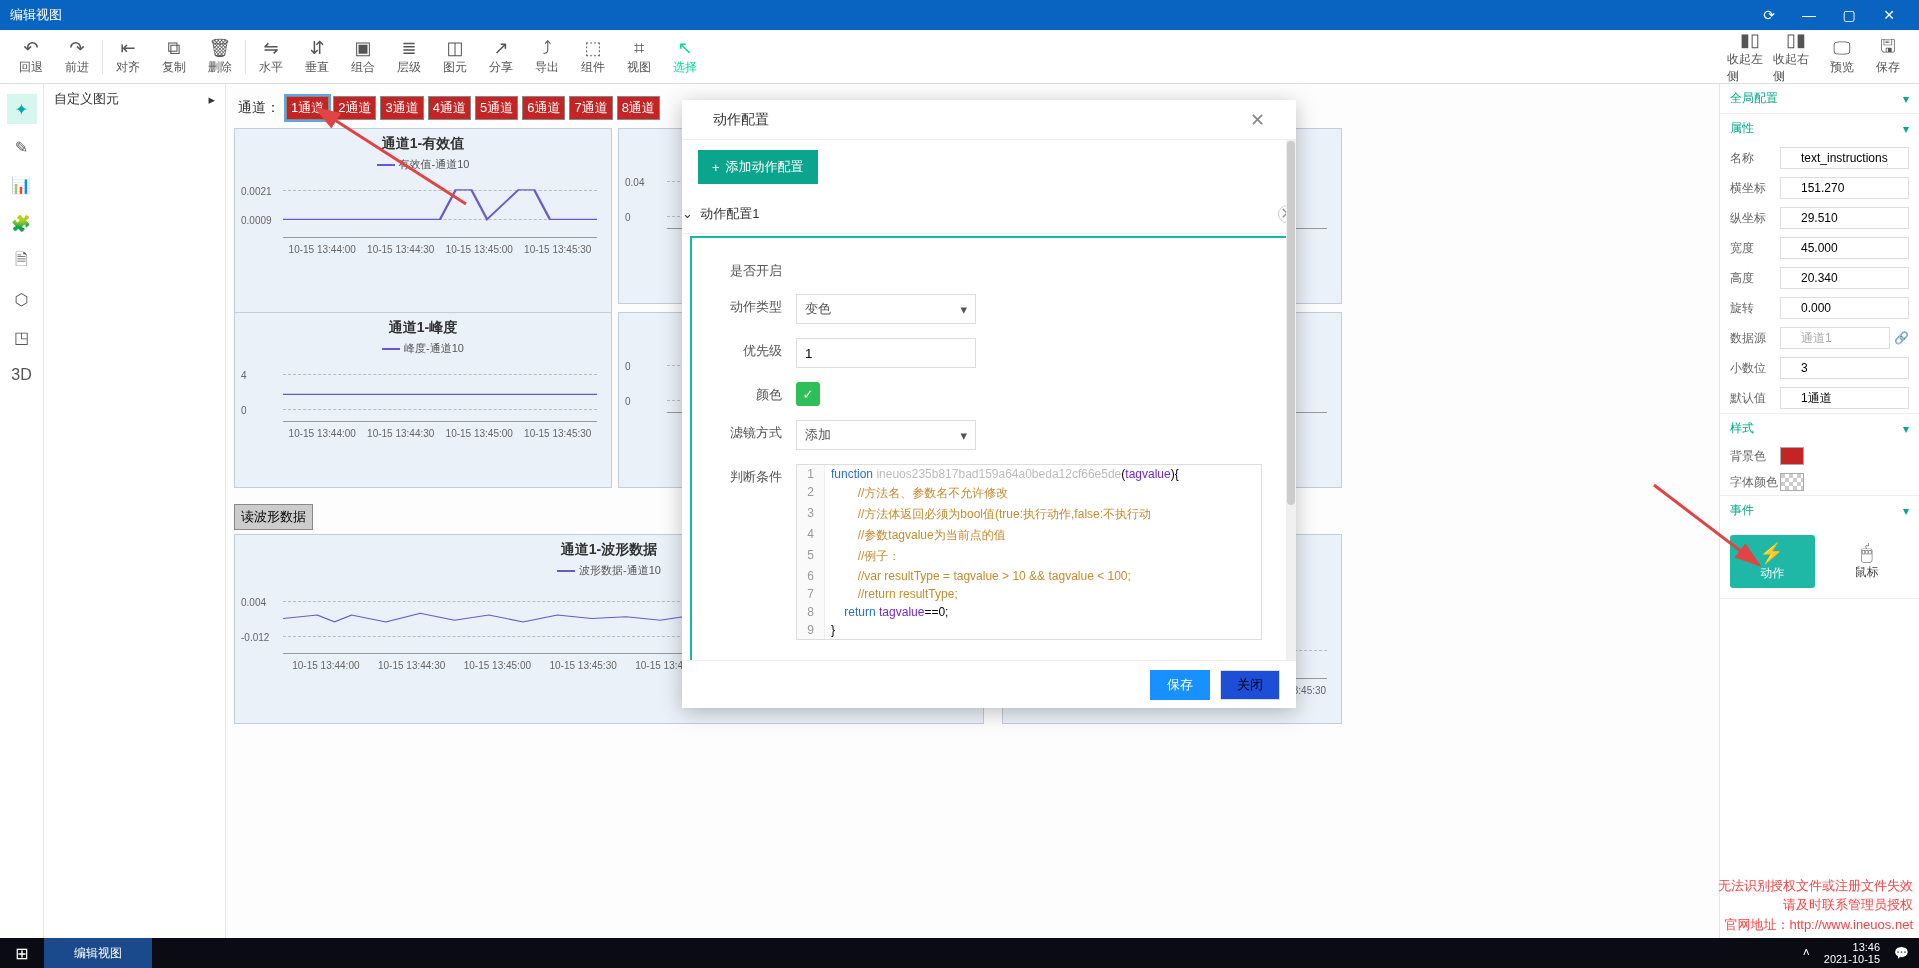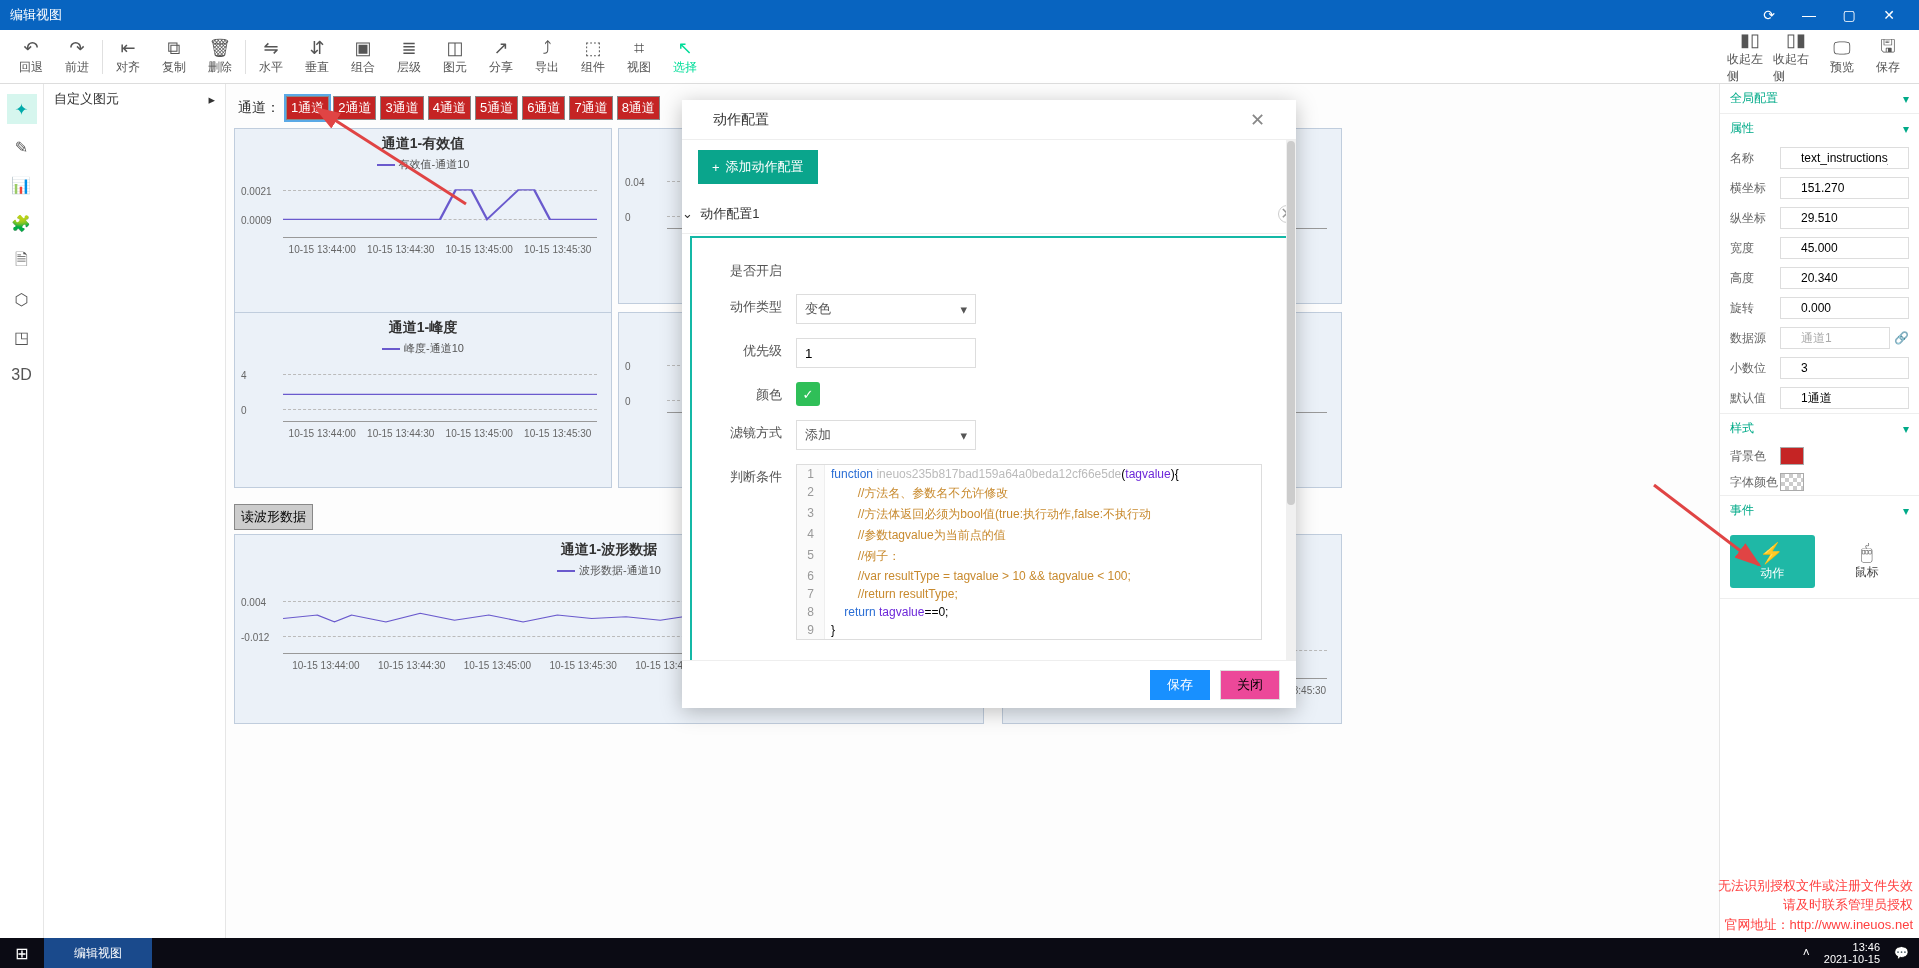--- a/index.html
+++ b/index.html
@@ -86,21 +86,21 @@
 .color-pick { width: 24px; height: 24px; background: #2fbf58; border-radius: 3px; color: #fff; display: flex; align-items: center; justify-content: center; cursor: pointer; }
 .code-box { border: 1px solid #ddd; font-family: monospace; font-size: 12px; }
 .code-line { display: flex; }
 .code-gutter { width: 28px; text-align: center; color: #999; background: #fafafa; border-right: 1px solid #eee; padding: 2px 0; }
 .code-txt { padding: 2px 6px; white-space: pre; }
 .kw-blue { color: #2a6dd4; }
 .kw-gray { color: #bbb; }
 .kw-red { color: #6d28d9; }
 .kw-orange { color: #c88a2e; }
 .modal-foot { height: 48px; display: flex; align-items: center; justify-content: flex-end; gap: 10px; padding: 0 16px; border-top: 1px solid #eee; }
-.btn { height: 30px; padding: 0 16px; border: 1px solid #ddd; background: #ec4899; cursor: pointer; font-size: 13px; }
+.btn { height: 30px; padding: 0 16px; border: 1px solid #ddd; background: #1d4ed8; cursor: pointer; font-size: 13px; }
 .btn.primary { background: #1890ff; color: #fff; border-color: #1890ff; }
 .scrollbar-stub { position: absolute; right: 0; top: 40px; bottom: 48px; width: 10px; background: #f0f0f0; }
 .scrollbar-stub .thumb { width: 8px; margin: 1px; height: 70%; background: #ccc; border-radius: 4px; }
 </style>
 </head>
 <body>
 
 <div class="titlebar">
   <span>编辑视图</span>
   <div class="spacer"></div>

